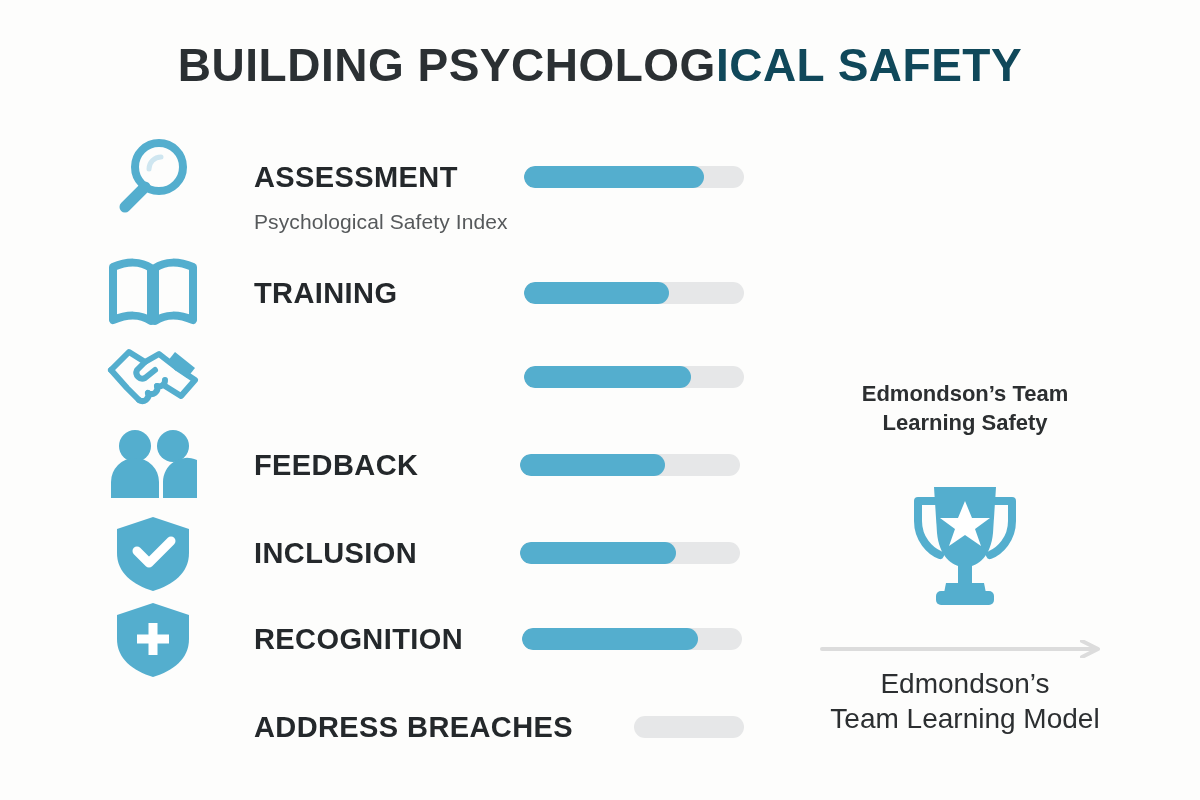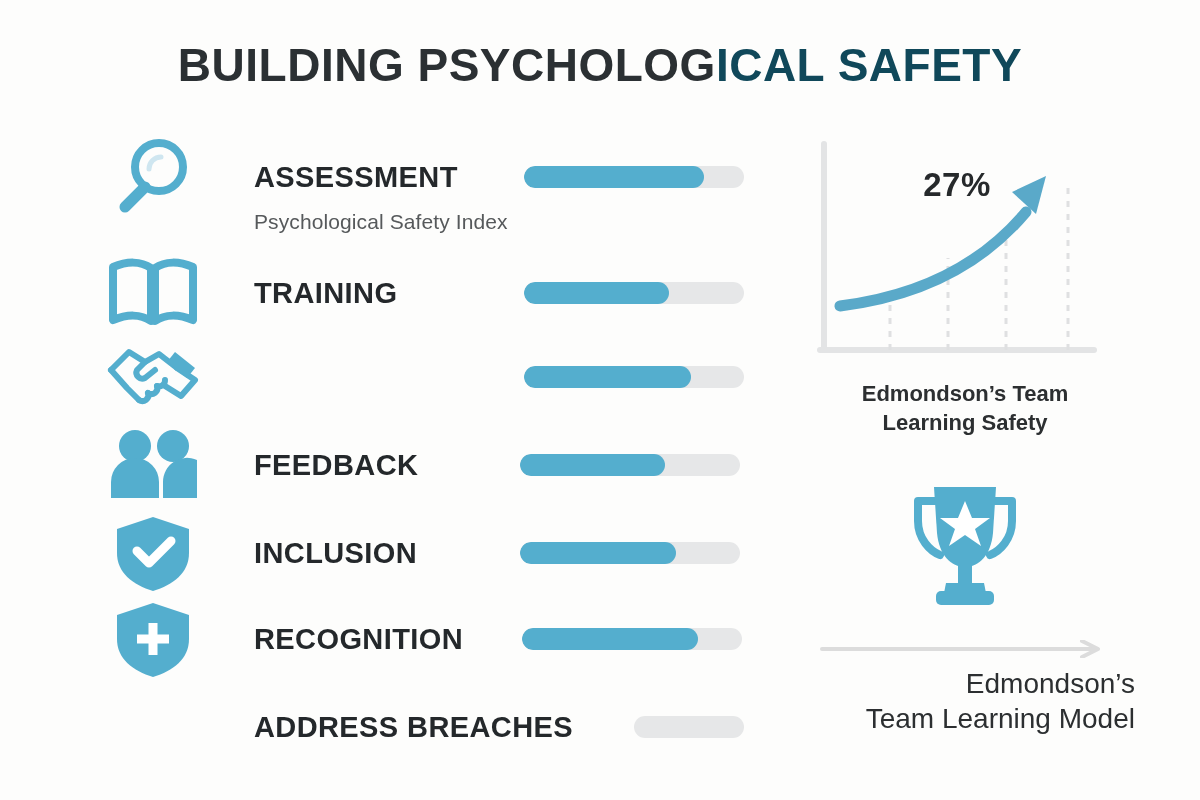--- a/index.html
+++ b/index.html
@@ -160,21 +160,21 @@
     width: 290px;
     height: 18px;
   }
   .divider-arrow svg { display: block; }
 
   .bottom-caption {
     position: absolute;
     left: -5px;
     top: 534px;
     width: 340px;
-    text-align: right;
+    text-align: center;
     font-size: 28px;
     line-height: 1.25;
     color: #2c2f31;
   }
 </style>
 </head>
 <body>
 
 <div class="title-wrap">
   <div class="title"><span class="t-dark">BUILDING PSYCHOLOG</span><span class="t-teal">ICAL SAFETY</span></div>
@@ -278,39 +278,20 @@
     <div class="label">ADDRESS BREACHES</div>
     <div class="bar-track" style="left:536px; width:110px;">
       <div class="bar-fill" style="width: 0%;"></div>
     </div>
   </div>
 
 </div>
 
 <div class="right-panel">
 
-  <div class="chart-box">
-    <svg width="286" height="222" viewBox="0 0 286 222">
-
-      <path d="M10 4 L10 210" stroke="#e3e4e5" stroke-width="6" stroke-linecap="round" fill="none"></path>
-      <path d="M6 210 L280 210" stroke="#e3e4e5" stroke-width="6" stroke-linecap="round" fill="none"></path>
-
-      <g stroke="#dfe0e1" stroke-width="3" stroke-dasharray="6 7">
-        <line x1="76" y1="210" x2="76" y2="148"></line>
-        <line x1="134" y1="210" x2="134" y2="118"></line>
-        <line x1="192" y1="210" x2="192" y2="90"></line>
-        <line x1="254" y1="210" x2="254" y2="48"></line>
-      </g>
-
-      <path d="M26 166 C90 158 160 134 212 72" stroke="#5aa9c9" stroke-width="11" stroke-linecap="round" fill="none"></path>
-
-      <path d="M198 52 L232 36 L222 74 Z" fill="#5aa9c9"></path>
-    </svg>
-    <div class="pct-label">27%</div>
-  </div>
 
   <div class="chart-caption">
     <div>Edmondson’s Team</div>
     <div>Learning Safety</div>
   </div>
 
   <div class="trophy-wrap">
     <svg width="118" height="130" viewBox="0 0 118 130">
 
       <path d="M29 24 L12 24 L12 44 C12 62 24 74 34 78" fill="none" stroke="#54aece" stroke-width="8" stroke-linejoin="round" stroke-linecap="round"></path>

